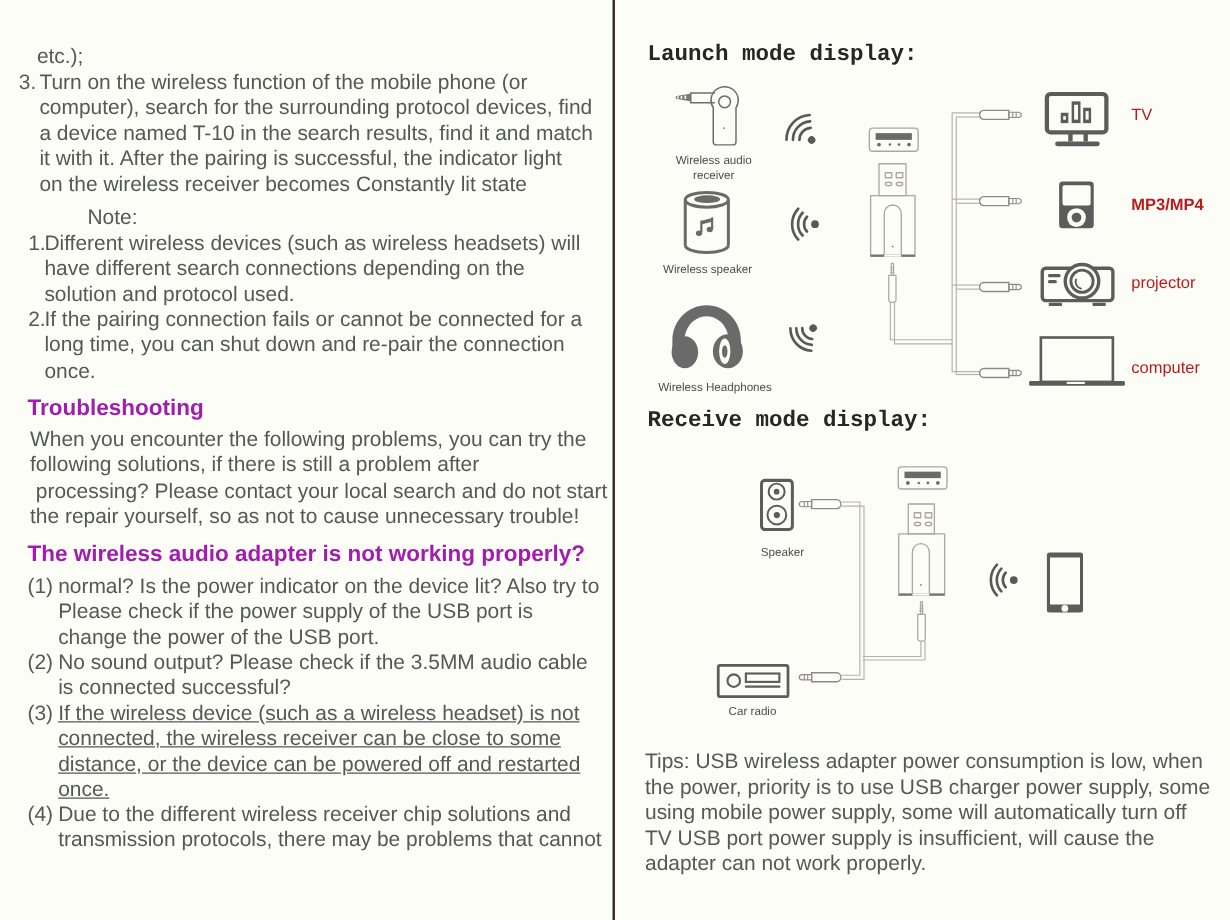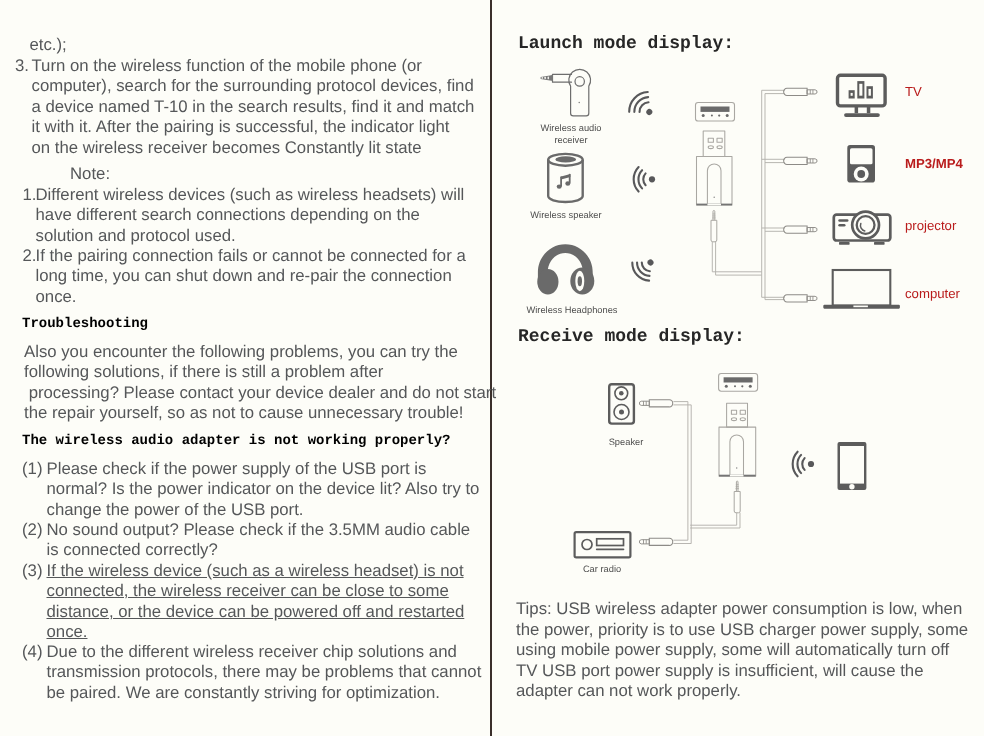--- a/index.html
+++ b/index.html
@@ -9,21 +9,21 @@
   .divider{position:absolute;left:489.5px;top:0;width:2.6px;height:736px;background:#3a2f2b;}
   .col-left{position:absolute;left:0;top:0;width:489px;height:736px;}
   .col-right{position:absolute;left:491px;top:0;width:493px;height:736px;}
 
   
   .l-block{position:absolute;}
   .para{font-size:16.75px;line-height:20.4px;color:#555759;}
   .para .ln{display:block;white-space:pre;}
   .l-block.hang{position:absolute;}
   .marker{position:absolute;left:0;top:0;white-space:pre;}
-  .h-bold{font-weight:bold;color:#000000;font-size:14px;font-family:Liberation Mono, monospace;}
+  .h-bold{font-weight:bold;color:#a21caf;font-size:18px;font-family:Liberation Sans, sans-serif;}
 
   
   .r-head{position:absolute;font-weight:bold;font-size:18px;color:#262626;white-space:nowrap;font-family:Liberation Mono, monospace;}
   .r-cap{position:absolute;font-size:9.3px;color:#4d4d4d;text-align:center;line-height:12px;white-space:nowrap;font-family:"Liberation Sans",sans-serif;}
   .r-lab{position:absolute;font-size:13.2px;color:#b91c1c;white-space:nowrap;font-family:"Liberation Sans",sans-serif;}
   .tips{position:absolute;font-size:16.75px;line-height:20.5px;color:#555759;}
   .tips .ln{display:block;white-space:pre;}
   svg.diag{position:absolute;left:0;top:0;overflow:visible;}
 </style>
 </head>
@@ -66,61 +66,60 @@
       <span style="display:block;padding-left:13px;">
         <span class="ln">If the pairing connection fails or cannot be connected for a</span>
         <span class="ln">long time, you can shut down and re-pair the connection</span>
         <span class="ln">once.</span>
       </span>
     </div>
 
     <div class="l-block h-bold" style="left:22px;top:316px;">Troubleshooting</div>
 
     <div class="l-block para" style="left:24px;top:342px;">
-      <span class="ln">Also you encounter the following problems, you can try the</span>
+      <span class="ln">When you encounter the following problems, you can try the</span>
       <span class="ln">following solutions, if there is still a problem after</span>
-      <span class="ln"> processing? Please contact your device dealer and do not start</span>
+      <span class="ln"> processing? Please contact your local search and do not start</span>
       <span class="ln">the repair yourself, so as not to cause unnecessary trouble!</span>
     </div>
 
     <div class="l-block h-bold" style="left:22px;top:433px;">The wireless audio adapter is not working properly?</div>
 
     <div class="l-block para hang" style="left:22.0px;top:459px;width:460px;">
       <span class="marker">(1)</span>
       <span style="display:block;padding-left:24.5px;">
+        <span class="ln">normal? Is the power indicator on the device lit? Also try to</span>
         <span class="ln">Please check if the power supply of the USB port is</span>
-        <span class="ln">normal? Is the power indicator on the device lit? Also try to</span>
         <span class="ln">change the power of the USB port.</span>
       </span>
     </div>
 
     <div class="l-block para hang" style="left:22.0px;top:520px;width:460px;">
       <span class="marker">(2)</span>
       <span style="display:block;padding-left:24.5px;">
         <span class="ln">No sound output? Please check if the 3.5MM audio cable</span>
-        <span class="ln">is connected correctly?</span>
+        <span class="ln">is connected successful?</span>
       </span>
     </div>
 
     <div class="l-block para hang" style="left:22.0px;top:561px;width:460px;">
       <span class="marker">(3)</span>
       <span style="display:block;padding-left:24.5px;text-decoration:underline;">
         <span class="ln">If the wireless device (such as a wireless headset) is not</span>
         <span class="ln">connected, the wireless receiver can be close to some</span>
         <span class="ln">distance, or the device can be powered off and restarted</span>
         <span class="ln">once.</span>
       </span>
     </div>
 
     <div class="l-block para hang" style="left:22.0px;top:642px;width:460px;">
       <span class="marker">(4)</span>
       <span style="display:block;padding-left:24.5px;">
         <span class="ln">Due to the different wireless receiver chip solutions and</span>
         <span class="ln">transmission protocols, there may be problems that cannot</span>
-        <span class="ln">be paired. We are constantly striving for optimization.</span>
       </span>
     </div>
   </div>
 
   <div class="col-right">
     <div class="r-head" style="left:27px;top:34px;">Launch mode display:</div>
     <div class="r-head" style="left:27px;top:327px;">Receive mode display:</div>
 
     <svg class="diag" width="493" height="736" viewBox="0 0 493 736">
       <g fill="none" stroke="#6d6d6d" stroke-width="1.2" stroke-linecap="round" stroke-linejoin="round">

